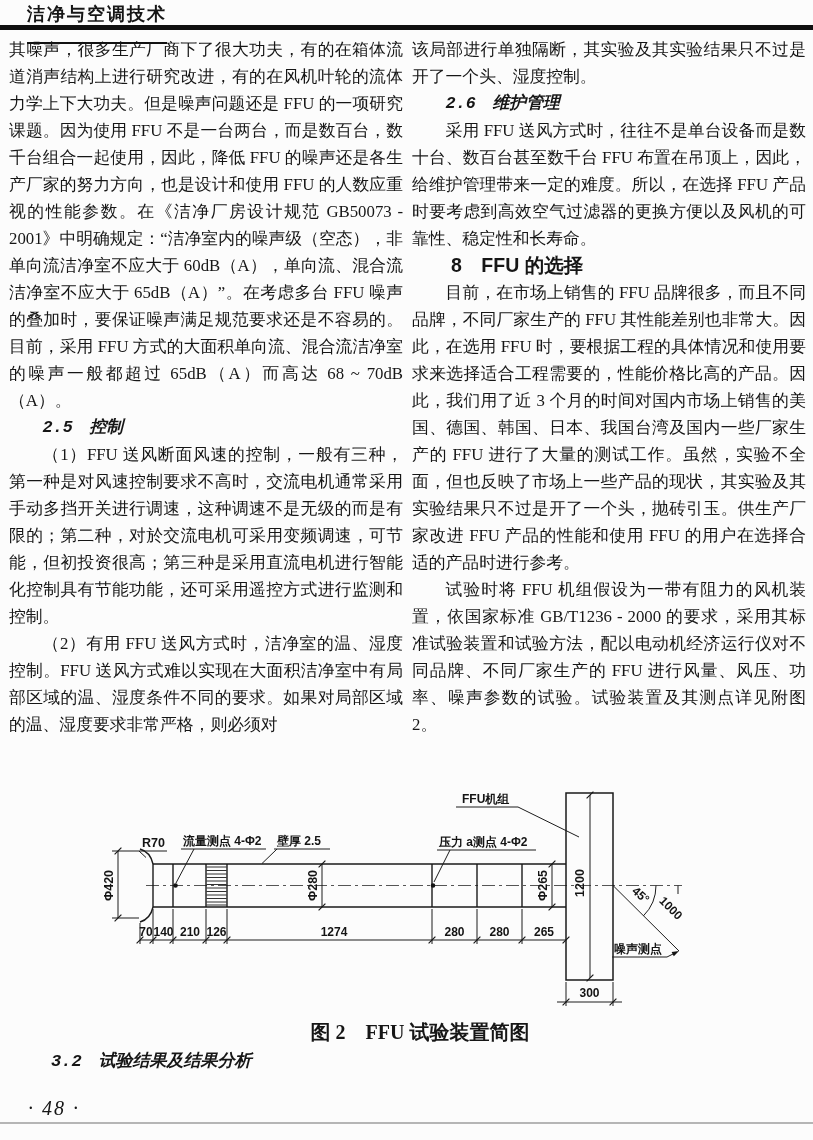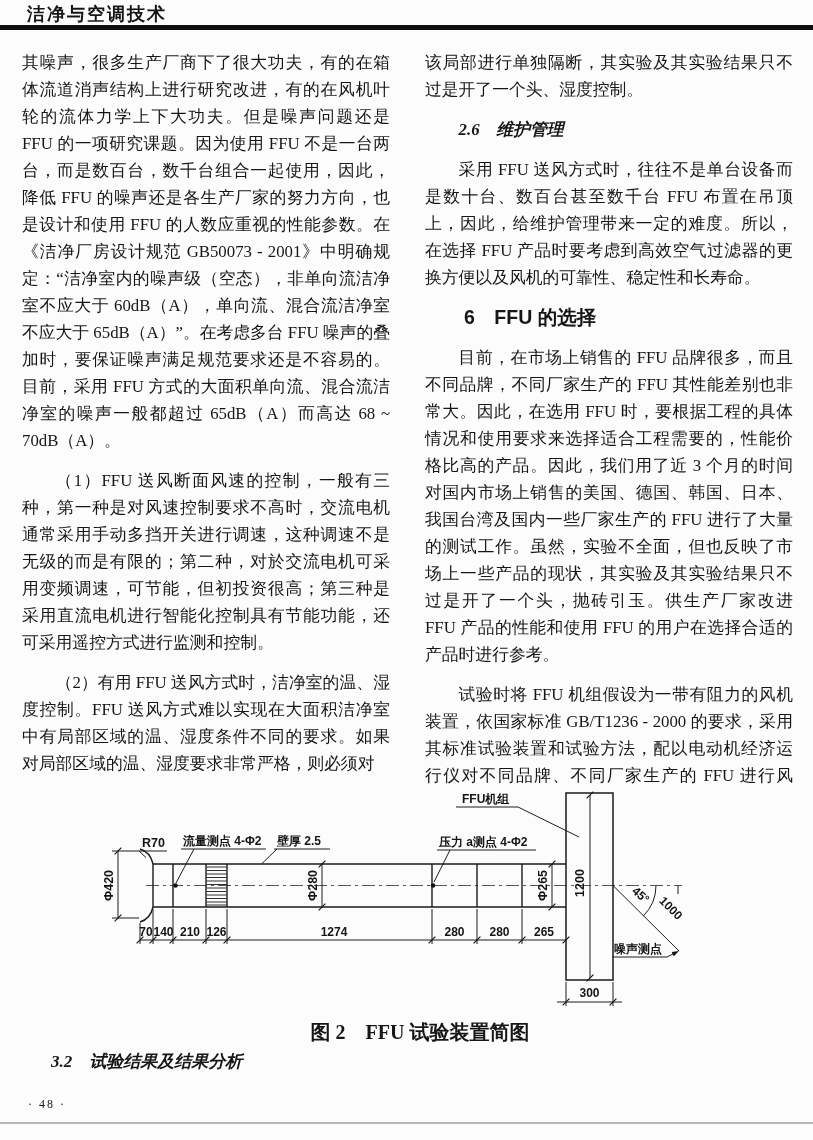--- a/index.html
+++ b/index.html
@@ -6,72 +6,73 @@
   .page{
     position:relative;width:813px;height:1140px;background:#fcfcfc;
     margin:0 auto;overflow:hidden;color:#161616;
     font-family:"Liberation Serif","DejaVu Serif",serif;
   }
   
   .journal-title{
     position:absolute;left:27px;top:2px;
     font-family:"Liberation Sans","DejaVu Sans",sans-serif;
     font-weight:bold;font-size:18px;letter-spacing:2px;
-    border-bottom:2px solid #111;padding-bottom:2px;
+    border-bottom:2px solid #111;padding-bottom:16px;
   }
   .header-bar{position:absolute;left:0;top:25px;width:813px;height:5px;background:#101010;}
   
   .col{
     position:absolute;top:36px;width:394px;height:756px;overflow:hidden;
     font-size:16.8px;line-height:27px;text-align:justify;
   }
   .col.left{left:9px;}
   .col.right{left:412px;}
-  .col p{margin:13px;text-indent:2em;}
+  .col p{margin:0;text-indent:2em;}
   .col p.cont{text-indent:0;}
-  .sub-heading{font-weight:bold;font-style:italic;}
+  .sub-heading{font-weight:bold;font-style:italic;font-family:Liberation Mono, monospace;}
   .sec-heading{
     margin:12px 0 9px;text-indent:2.1em;font-size:19.5px;font-weight:bold;
     font-family:"Liberation Sans","DejaVu Sans",sans-serif;font-style:normal;
   }
   
   .figure-svg{position:absolute;left:0;top:785px;width:813px;height:250px;}
   .figure-svg text{
     font-family:"Liberation Sans","DejaVu Sans",sans-serif;
     font-weight:bold;fill:#141414;
   }
   .fig-caption{
     position:absolute;left:290px;top:1019px;width:260px;text-align:center;
     font-size:20px;font-weight:600;
   }
   
   .bottom-block{position:absolute;left:47px;top:1042px;width:420px;font-size:17px;line-height:31px;}
   .bottom-block p{margin:4px;}
-  .page-number{position:absolute;left:28px;top:1097px;font-size:12px;letter-spacing:2px;}
+  .page-number{position:absolute;left:28px;top:1097px;font-size:20px;letter-spacing:2px;font-style:italic;}
   .footer-line{position:absolute;left:0;top:1122px;width:813px;height:2px;background:#b5b5b5;}
 </style>
 </head>
 <body>
 
 <div class="page">
 
   <span class="journal-title">洁净与空调技术</span>
   <div class="header-bar"></div>
 
   <div class="col left">
     <p class="cont">其噪声，很多生产厂商下了很大功夫，有的在箱体流道消声结构上进行研究改进，有的在风机叶轮的流体力学上下大功夫。但是噪声问题还是 FFU 的一项研究课题。因为使用 FFU 不是一台两台，而是数百台，数千台组合一起使用，因此，降低 FFU 的噪声还是各生产厂家的努力方向，也是设计和使用 FFU 的人数应重视的性能参数。在《洁净厂房设计规范 GB50073 - 2001》中明确规定：“洁净室内的噪声级（空态），非单向流洁净室不应大于 60dB（A），单向流、混合流洁净室不应大于 65dB（A）”。在考虑多台 FFU 噪声的叠加时，要保证噪声满足规范要求还是不容易的。目前，采用 FFU 方式的大面积单向流、混合流洁净室的噪声一般都超过 65dB（A）而高达 68 ~ 70dB（A）。</p>
+    <p class="sub-heading">2.5　控制</p>
     <p>（1）FFU 送风断面风速的控制，一般有三种，第一种是对风速控制要求不高时，交流电机通常采用手动多挡开关进行调速，这种调速不是无级的而是有限的；第二种，对於交流电机可采用变频调速，可节能，但初投资很高；第三种是采用直流电机进行智能化控制具有节能功能，还可采用遥控方式进行监测和控制。</p>
     <p>（2）有用 FFU 送风方式时，洁净室的温、湿度控制。FFU 送风方式难以实现在大面积洁净室中有局部区域的温、湿度条件不同的要求。如果对局部区域的温、湿度要求非常严格，则必须对</p>
   </div>
 
   <div class="col right">
     <p class="cont">该局部进行单独隔断，其实验及其实验结果只不过是开了一个头、湿度控制。</p>
     <p class="sub-heading">2.6　维护管理</p>
     <p>采用 FFU 送风方式时，往往不是单台设备而是数十台、数百台甚至数千台 FFU 布置在吊顶上，因此，给维护管理带来一定的难度。所以，在选择 FFU 产品时要考虑到高效空气过滤器的更换方便以及风机的可靠性、稳定性和长寿命。</p>
-    <p class="sec-heading">6　FFU 的选择</p>
+    <p class="sec-heading">8　FFU 的选择</p>
     <p>目前，在市场上销售的 FFU 品牌很多，而且不同品牌，不同厂家生产的 FFU 其性能差别也非常大。因此，在选用 FFU 时，要根据工程的具体情况和使用要求来选择适合工程需要的，性能价格比高的产品。因此，我们用了近 3 个月的时间对国内市场上销售的美国、德国、韩国、日本、我国台湾及国内一些厂家生产的 FFU 进行了大量的测试工作。虽然，实验不全面，但也反映了市场上一些产品的现状，其实验及其实验结果只不过是开了一个头，抛砖引玉。供生产厂家改进 FFU 产品的性能和使用 FFU 的用户在选择合适的产品时进行参考。</p>
     <p>试验时将 FFU 机组假设为一带有阻力的风机装置，依国家标准 GB/T1236 - 2000 的要求，采用其标准试验装置和试验方法，配以电动机经济运行仪对不同品牌、不同厂家生产的 FFU 进行风量、风压、功率、噪声参数的试验。试验装置及其测点详见附图 2。</p>
   </div>
 
   <svg class="figure-svg" viewBox="0 0 813 250">
     <defs>
       <g id="tick" stroke="#161616" stroke-width="1.2">
         <line x1="-3.4" y1="3.4" x2="3.4" y2="-3.4"></line>
       </g>
     </defs>

